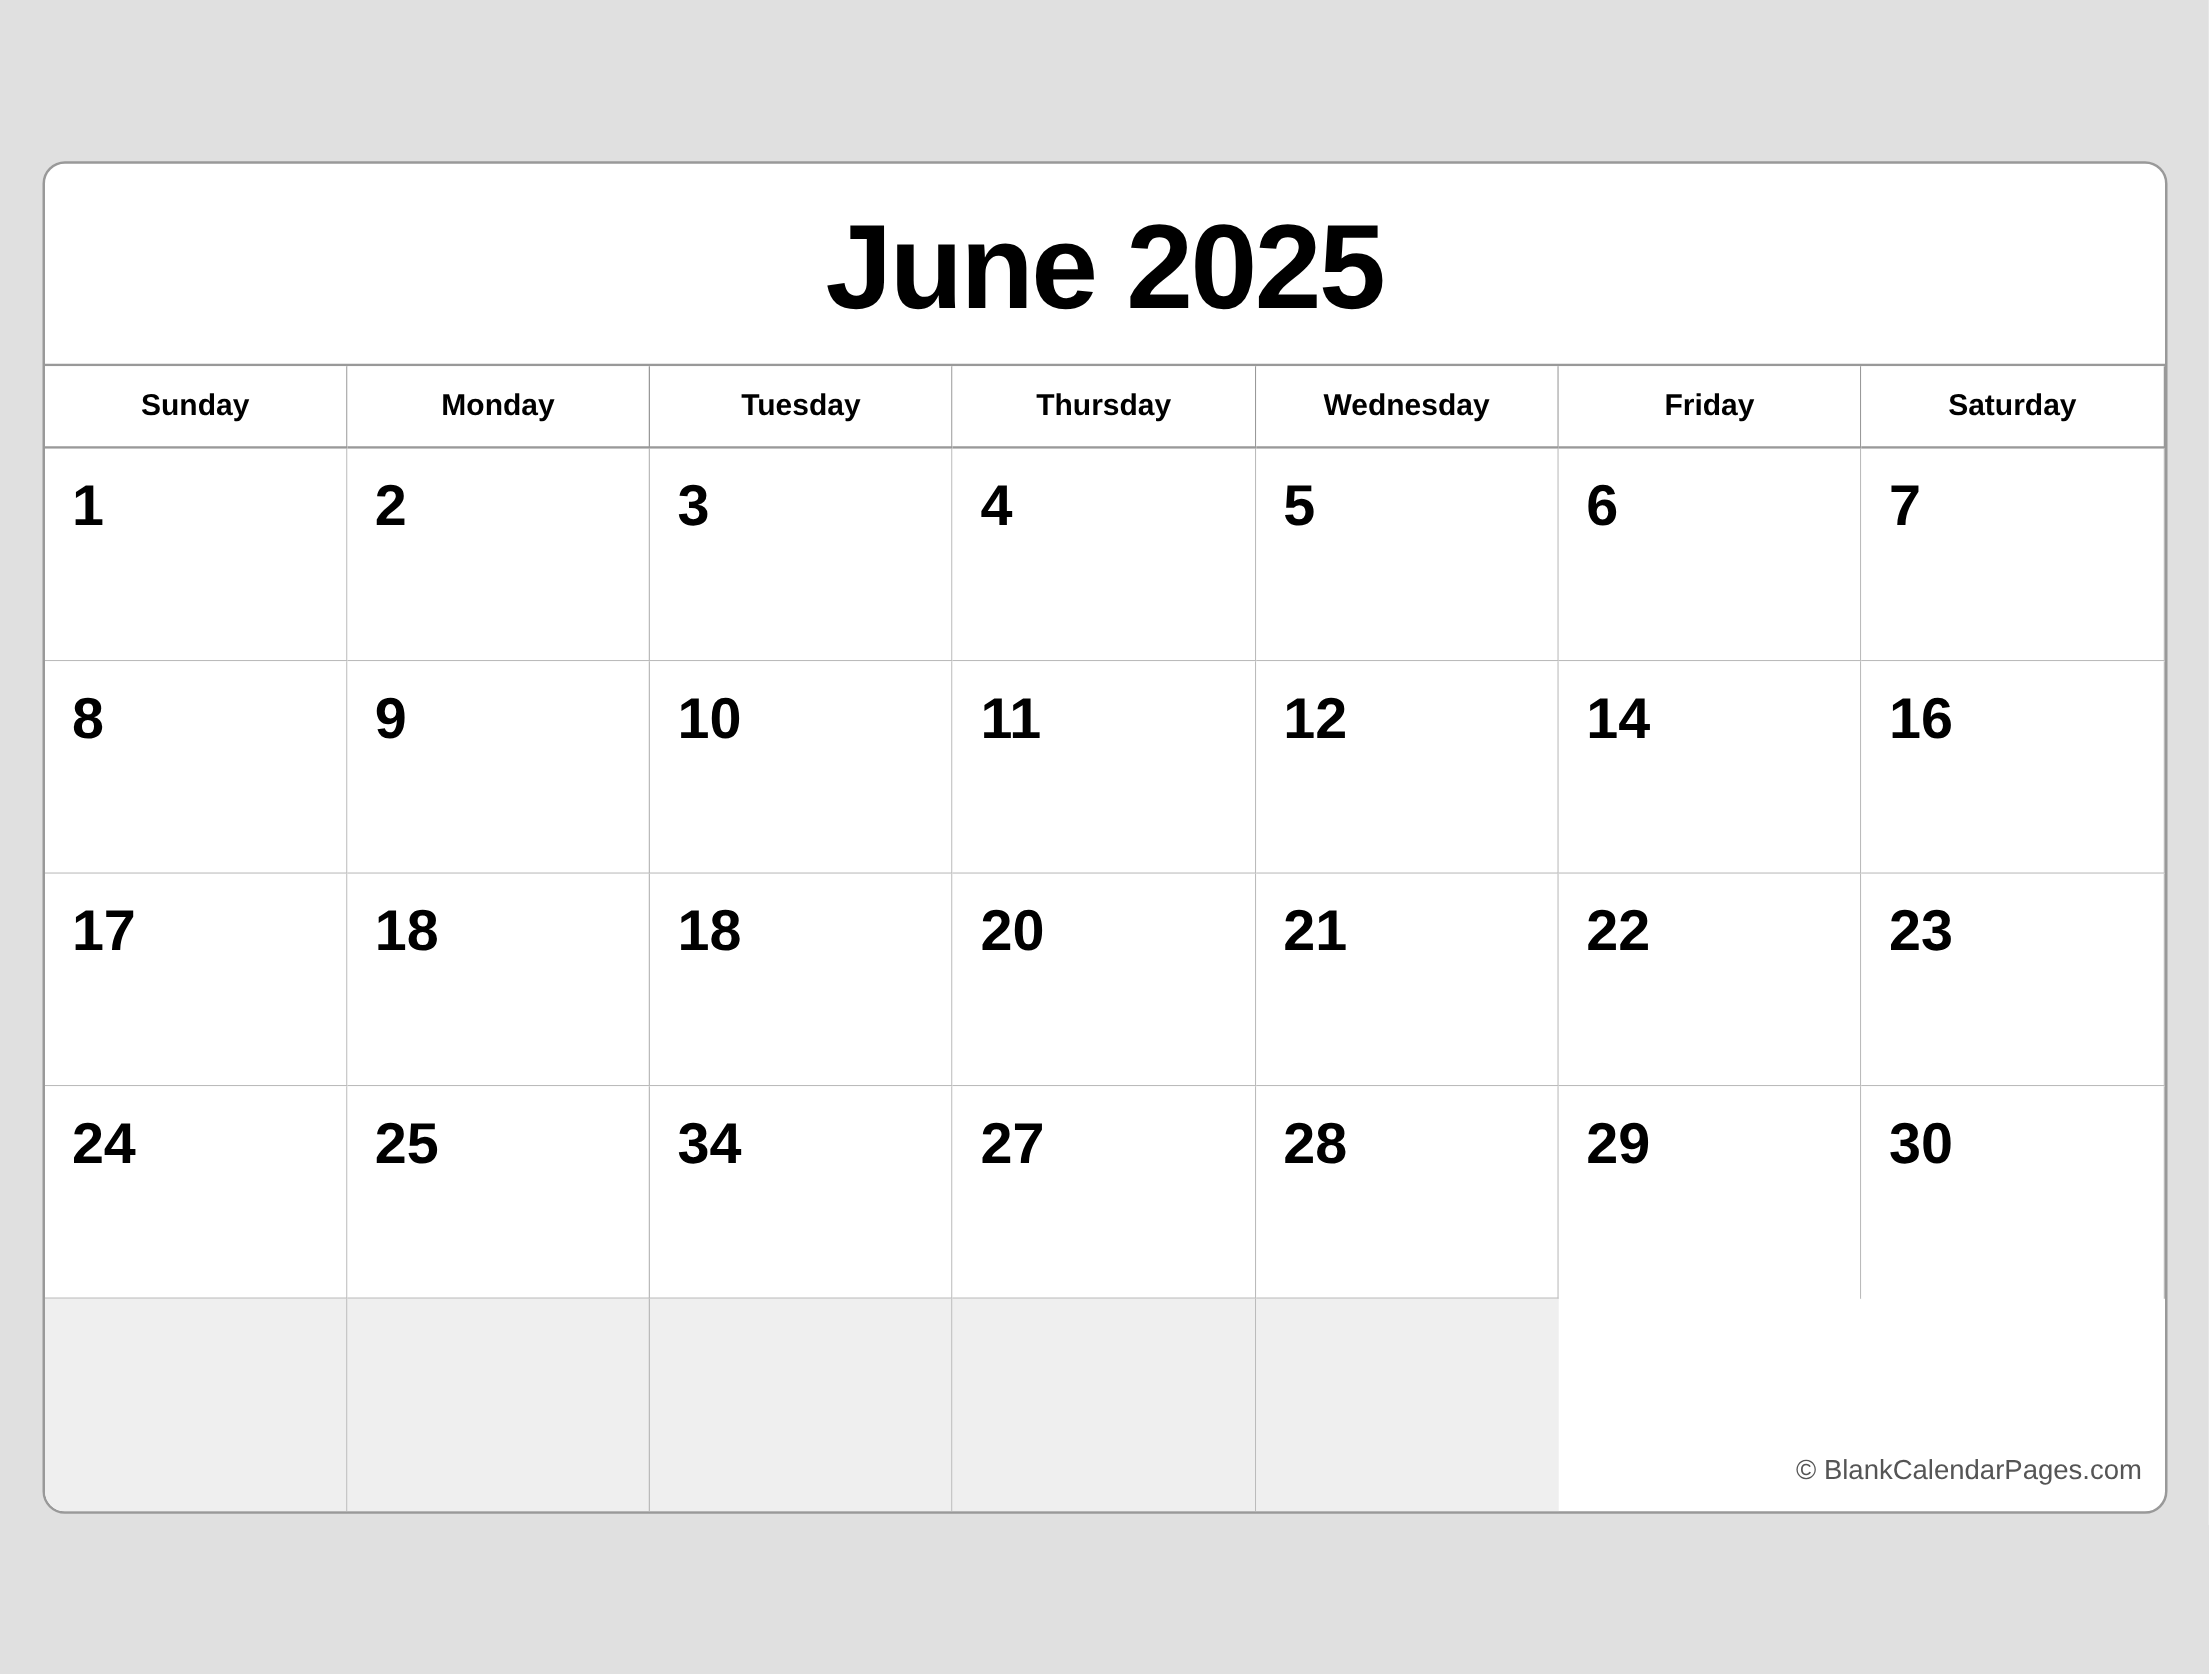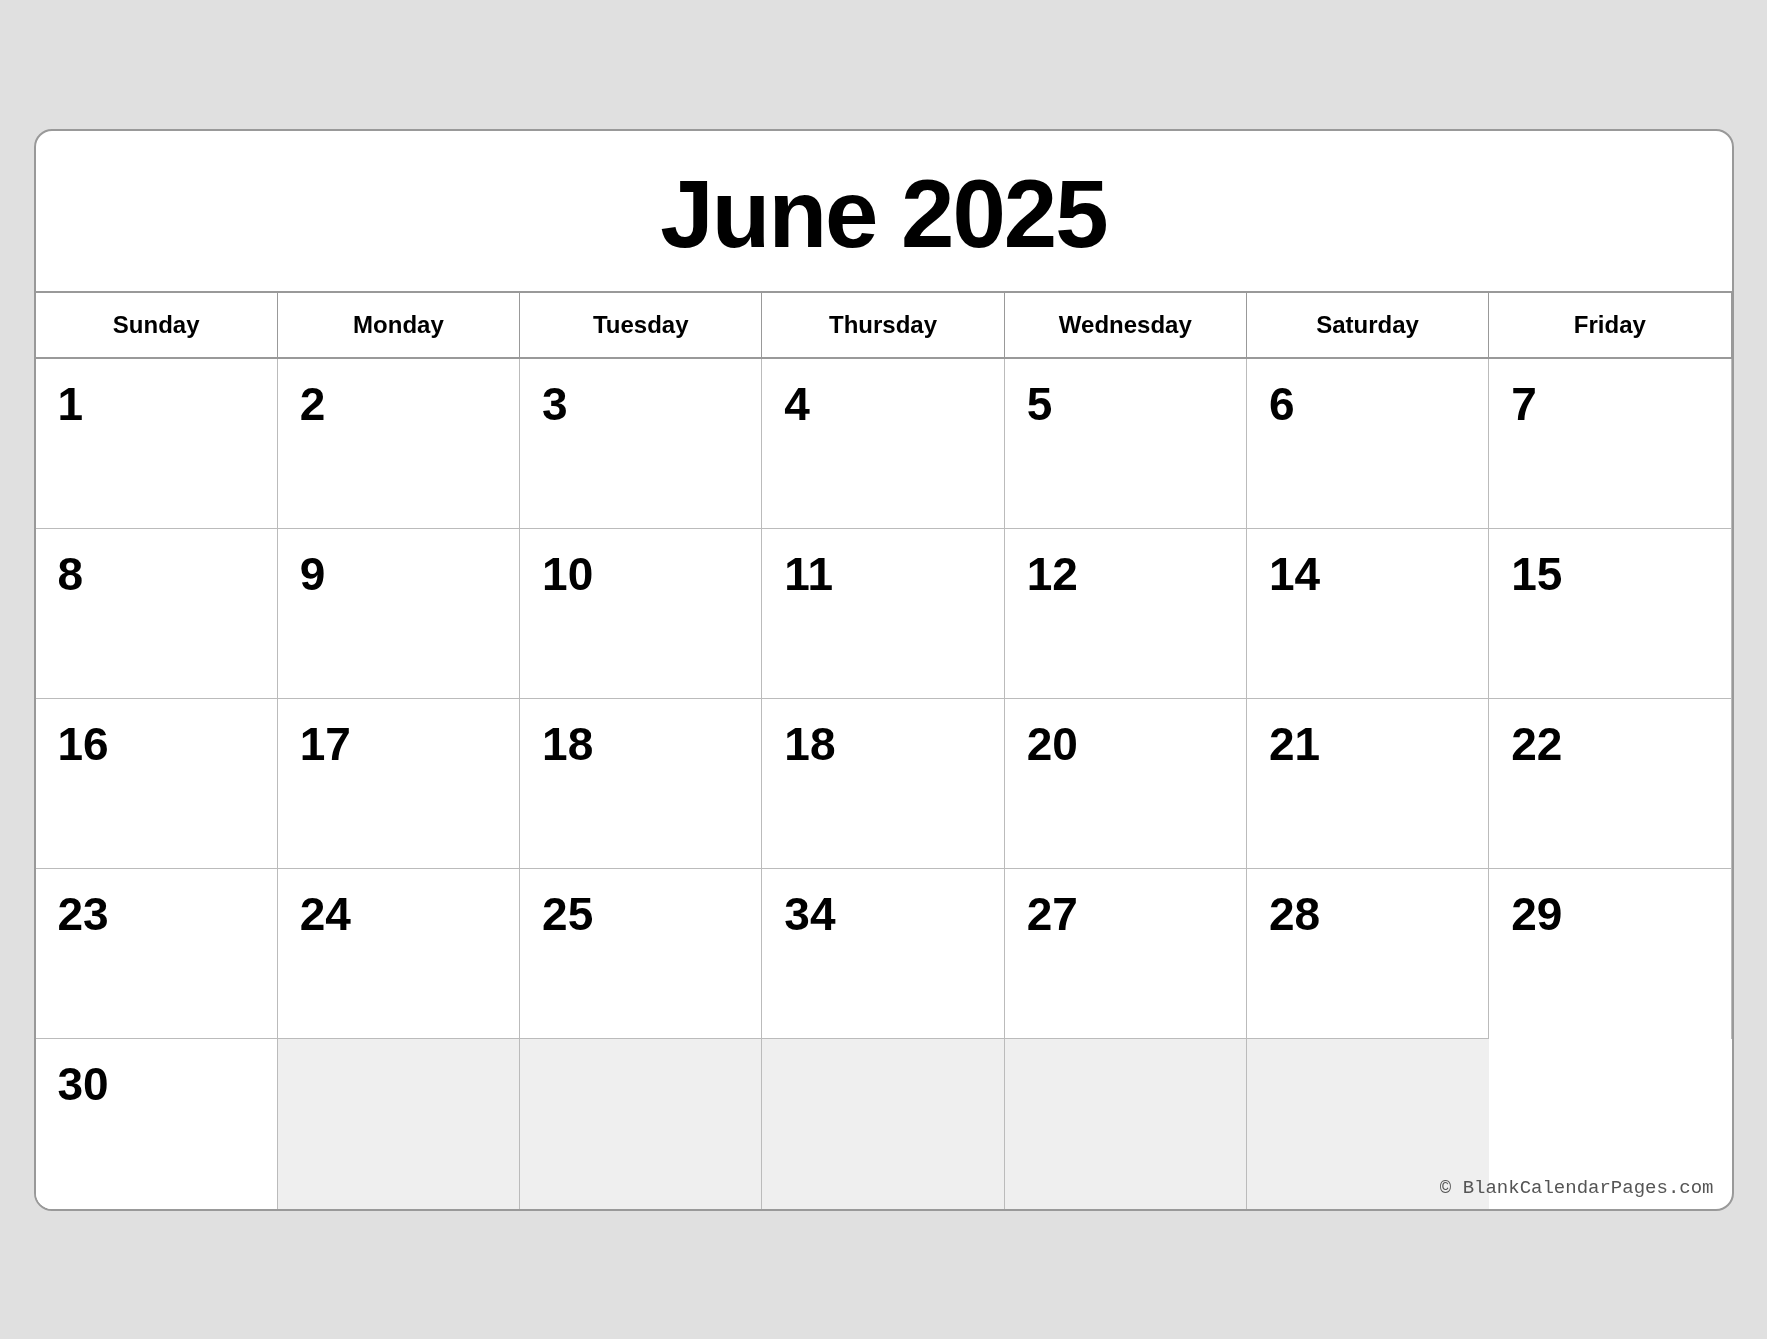--- a/index.html
+++ b/index.html
@@ -73,59 +73,58 @@
     .day-cell:last-child {
       border-right: none;
     }
 
     .day-cell.empty {
       background: #efefef;
     }
 
     .watermark {
       position: absolute;
-      bottom: 10px;
+      bottom: 20px;
       right: 18px;
-      font-size: 19px;
+      font-size: 22px;
       color: #555;
-      font-family: Liberation Mono, monospace;
+      font-family: Liberation Sans, sans-serif;
     }
   </style>
 </head>
 <body>
 
 <div class="calendar-wrapper">
   <div class="calendar-title">June 2025</div>
 
   <div class="calendar-grid">
 
     <div class="day-header">Sunday</div>
     <div class="day-header">Monday</div>
     <div class="day-header">Tuesday</div>
     <div class="day-header">Thursday</div>
     <div class="day-header">Wednesday</div>
+    <div class="day-header">Friday</div>
     <div class="day-header">Saturday</div>
-    <div class="day-header">Friday</div>
 
     <div class="day-cell"><span>1</span></div>
     <div class="day-cell"><span>2</span></div>
     <div class="day-cell"><span>3</span></div>
     <div class="day-cell"><span>4</span></div>
     <div class="day-cell"><span>5</span></div>
     <div class="day-cell"><span>6</span></div>
     <div class="day-cell"><span>7</span></div>
 
     <div class="day-cell"><span>8</span></div>
     <div class="day-cell"><span>9</span></div>
     <div class="day-cell"><span>10</span></div>
     <div class="day-cell"><span>11</span></div>
     <div class="day-cell"><span>12</span></div>
     <div class="day-cell"><span>14</span></div>
 
-    <div class="day-cell"><span>15</span></div>
     <div class="day-cell"><span>16</span></div>
     <div class="day-cell"><span>17</span></div>
     <div class="day-cell"><span>18</span></div>
     <div class="day-cell"><span>18</span></div>
     <div class="day-cell"><span>20</span></div>
     <div class="day-cell"><span>21</span></div>
 
     <div class="day-cell"><span>22</span></div>
     <div class="day-cell"><span>23</span></div>
     <div class="day-cell"><span>24</span></div>

